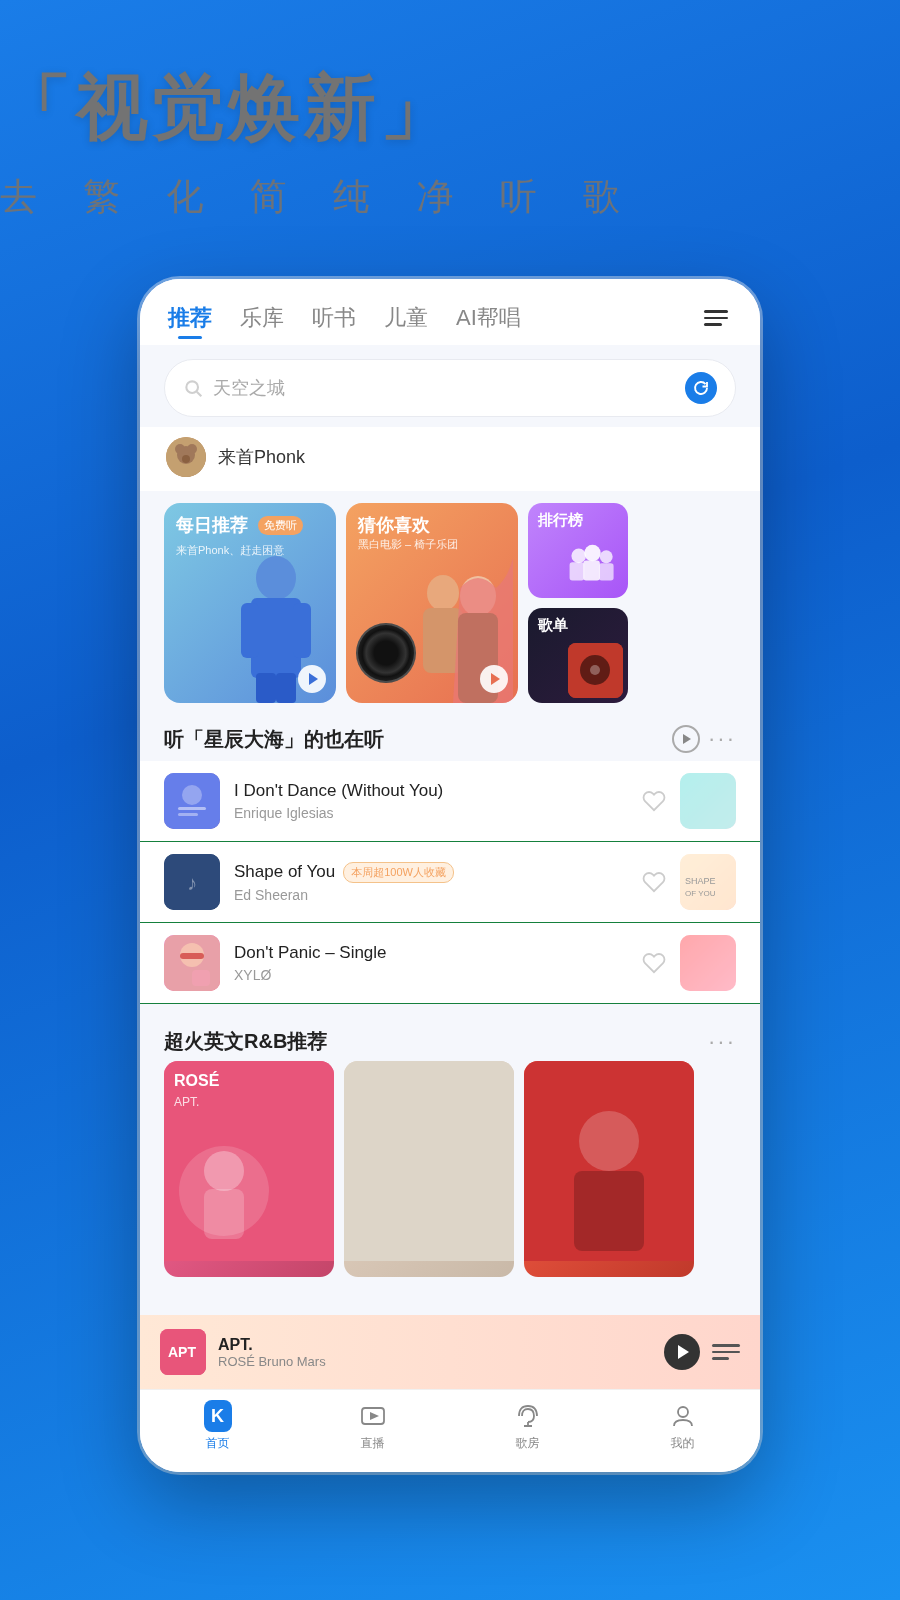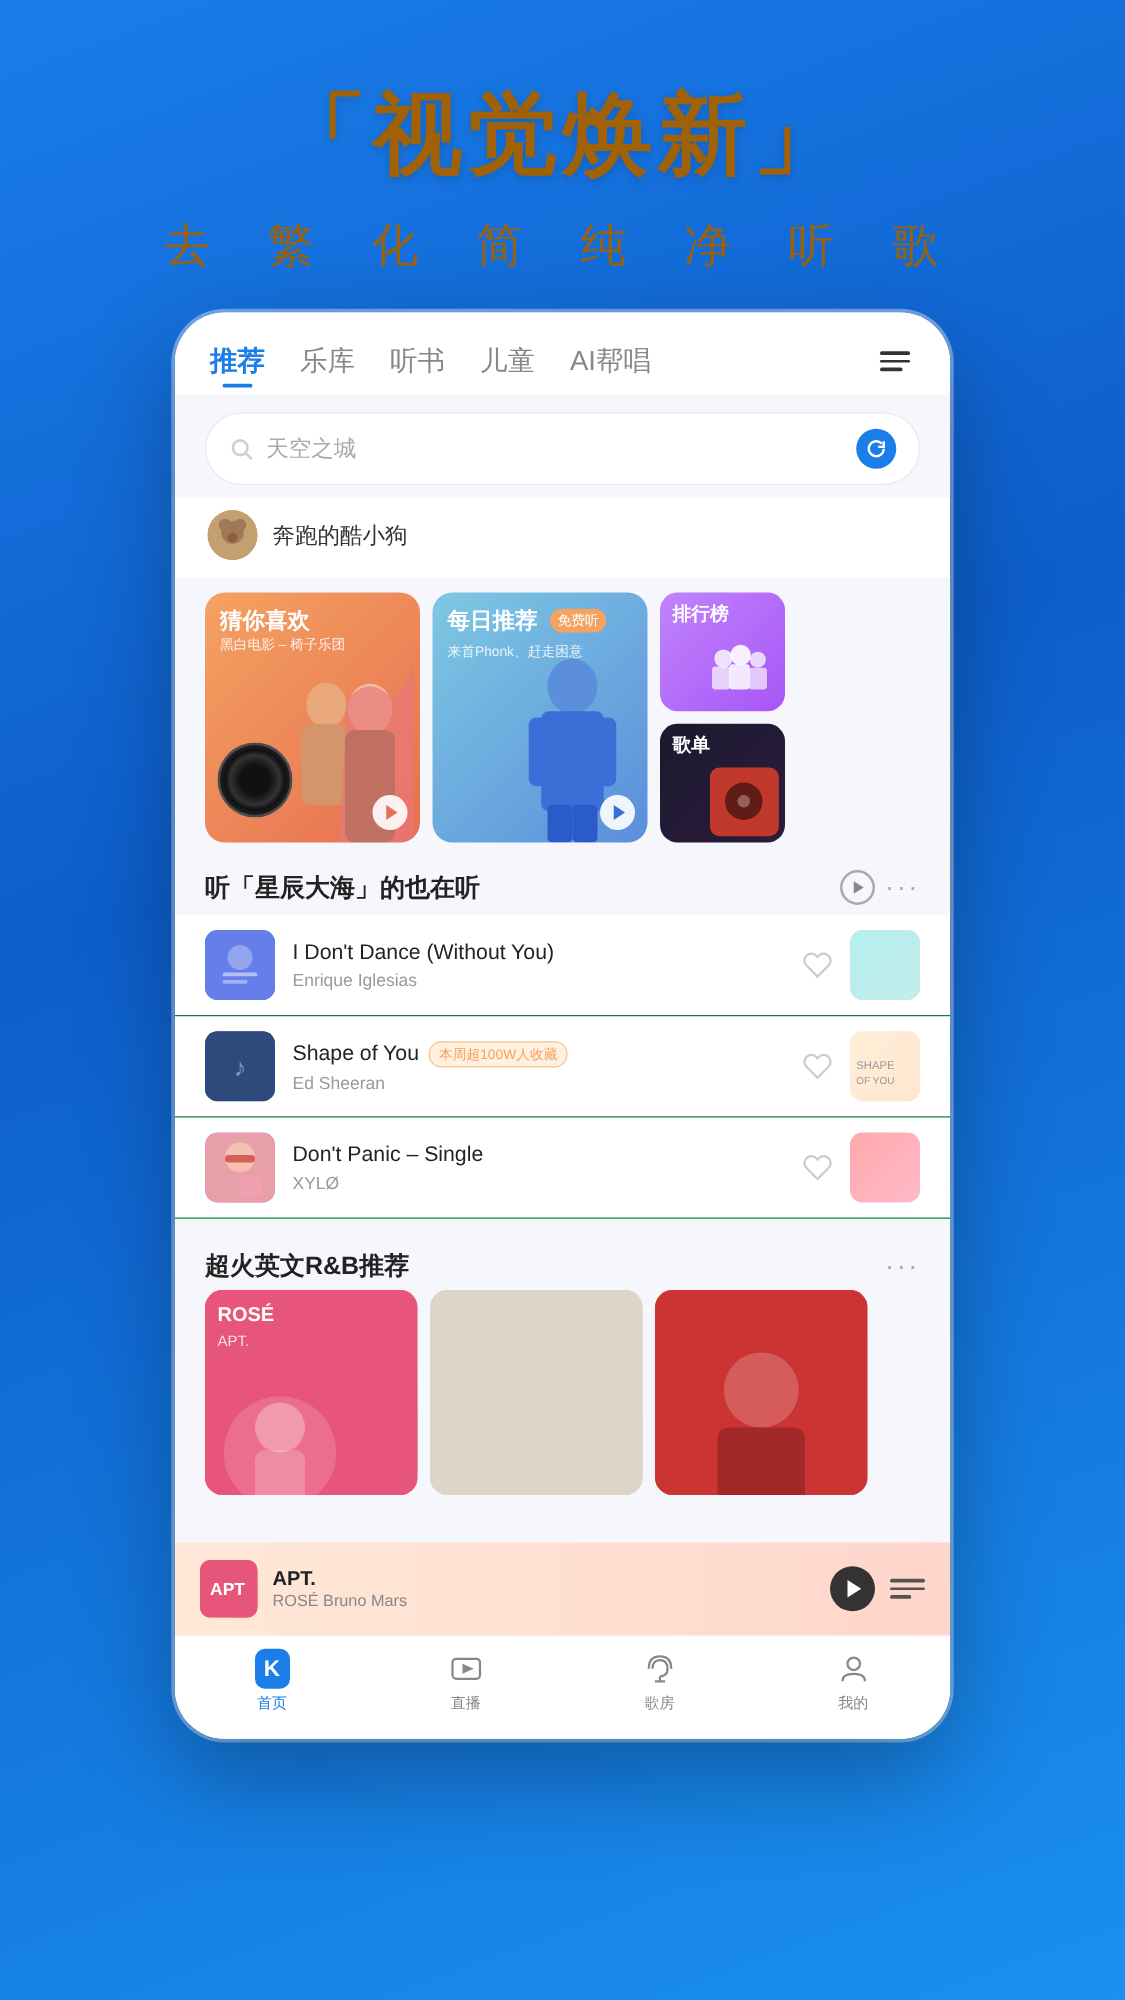--- a/index.html
+++ b/index.html
@@ -11,23 +11,22 @@
       background: linear-gradient(160deg, #1a7de8 0%, #0d5ecc 40%, #1a90f0 100%);
       display: flex;
       flex-direction: column;
       align-items: center;
       position: relative;
     }
 
     
     .hero {
       width: 100%;
-      text-align: center;
-      padding: 60px 0 28px;
-      color: #a16207;
+      padding: 60px 0 57px;
+      color: #737373;
     }
     .hero-title {
       font-size: 72px;
       font-weight: 900;
       letter-spacing: 4px;
       margin-bottom: 16px;
       text-shadow: 0 2px 8px rgba(0,0,0,0.15);
     }
     .hero-subtitle {
       font-size: 37px;
@@ -402,21 +401,21 @@
     }
 
     
     .mini-card-grid {
       display: flex;
       gap: 10px;
       padding: 0 24px 14px;
     }
     .mini-card {
       flex: 0 0 170px;
-      height: 164px;
+      height: 216px;
       border-radius: 14px;
       overflow: hidden;
       position: relative;
     }
     .mini-card-1 { background: linear-gradient(135deg, #ff6b9d, #c44569); }
     .mini-card-2 { background: linear-gradient(135deg, #e8d5c4, #c9b9a8); }
     .mini-card-3 { background: linear-gradient(135deg, #ff6348, #c0392b); }
 
     
     .now-playing {
@@ -596,65 +595,65 @@
           
           <svg width="40" height="40" viewBox="0 0 40 40">
             <circle cx="20" cy="20" r="20" fill="#c4a070"></circle>
             <circle cx="20" cy="18" r="9" fill="#a0785a"></circle>
             <circle cx="14" cy="12" r="5" fill="#a0785a"></circle>
             <circle cx="26" cy="12" r="5" fill="#a0785a"></circle>
             <circle cx="20" cy="22" r="4" fill="#8a6040"></circle>
           </svg>
         </div>
       </div>
-      <div class="username">奔跑的酷小狗</div>
+      <div class="username">来首Phonk</div>
     </div>
 
     <div class="card-grid">
-
-      <div class="card card-large card-guess">
-        <div class="card-label">猜你喜欢</div>
-        <div style="position:absolute;top:34px;left:12px;color:rgba(255,255,255,0.85);font-size:11px;">黑白电影 – 椅子乐团</div>
-        <div class="card-vinyl"></div>
-
-        <div class="couple-art">
-          <svg width="115" height="145" viewBox="0 0 115 145">
-
-            <ellipse cx="45" cy="35" rx="16" ry="18" fill="#e8a87c"></ellipse>
-            <rect x="25" y="50" width="40" height="65" rx="8" fill="#d4956a"></rect>
-
-            <ellipse cx="80" cy="38" rx="18" ry="20" fill="#f0c0a0"></ellipse>
-            <path d="M62 30 Q80 10 98 30 Q110 20 115 0 L115 145 L55 145 Z" fill="#e87878" opacity="0.7"></path>
-            <rect x="60" y="55" width="40" height="90" rx="8" fill="#c07060"></rect>
-          </svg>
-        </div>
-        <div class="play-btn-overlay">
-          <div class="play-triangle"></div>
-        </div>
-      </div>
 
       <div class="card card-medium card-daily">
         <div style="position:absolute;top:10px;left:12px;display:flex;align-items:center;gap:4px;">
           <span style="color:white;font-size:18px;font-weight:700;">每日推荐</span>
           <span class="badge-free">免费听</span>
         </div>
         <div style="position:absolute;top:40px;left:12px;color:rgba(255,255,255,0.85);font-size:11px;">来首Phonk、赶走困意</div>
 
         <div style="position:absolute;bottom:0;right:0;width:120px;height:160px;">
           <svg width="120" height="160" viewBox="0 0 120 160">
             <ellipse cx="60" cy="35" rx="20" ry="22" fill="#5b8edb"></ellipse>
             <rect x="35" y="55" width="50" height="80" rx="6" fill="#3a6fd8"></rect>
             <rect x="25" y="60" width="18" height="55" rx="6" fill="#3a6fd8"></rect>
             <rect x="77" y="60" width="18" height="55" rx="6" fill="#3a6fd8"></rect>
             <rect x="40" y="130" width="20" height="30" rx="4" fill="#2a5bc8"></rect>
             <rect x="60" y="130" width="20" height="30" rx="4" fill="#2a5bc8"></rect>
           </svg>
         </div>
         <div class="play-btn-overlay">
           <div class="play-triangle" style="border-left-color:#3a6fd8;"></div>
+        </div>
+      </div>
+
+      <div class="card card-large card-guess">
+        <div class="card-label">猜你喜欢</div>
+        <div style="position:absolute;top:34px;left:12px;color:rgba(255,255,255,0.85);font-size:11px;">黑白电影 – 椅子乐团</div>
+        <div class="card-vinyl"></div>
+
+        <div class="couple-art">
+          <svg width="115" height="145" viewBox="0 0 115 145">
+
+            <ellipse cx="45" cy="35" rx="16" ry="18" fill="#e8a87c"></ellipse>
+            <rect x="25" y="50" width="40" height="65" rx="8" fill="#d4956a"></rect>
+
+            <ellipse cx="80" cy="38" rx="18" ry="20" fill="#f0c0a0"></ellipse>
+            <path d="M62 30 Q80 10 98 30 Q110 20 115 0 L115 145 L55 145 Z" fill="#e87878" opacity="0.7"></path>
+            <rect x="60" y="55" width="40" height="90" rx="8" fill="#c07060"></rect>
+          </svg>
+        </div>
+        <div class="play-btn-overlay">
+          <div class="play-triangle"></div>
         </div>
       </div>
 
       <div class="card-small-stack">
 
         <div class="card card-small card-chart">
           <span class="card-chart-label">排行榜</span>
           <div class="chart-mini-art">
 
             <svg width="60" height="50" viewBox="0 0 60 50">

